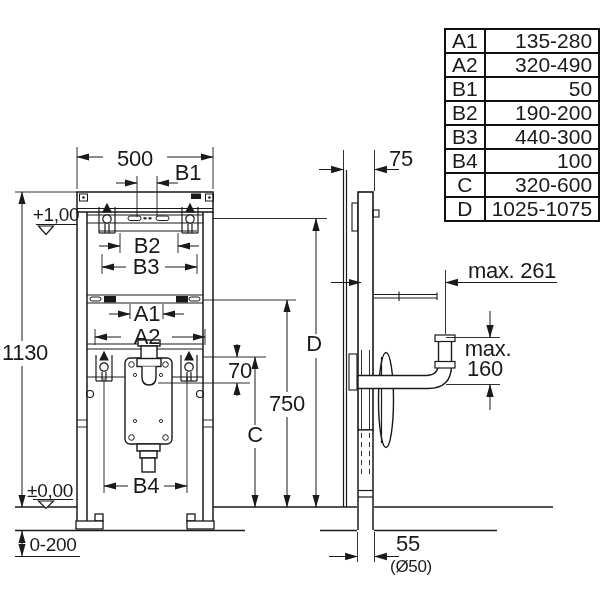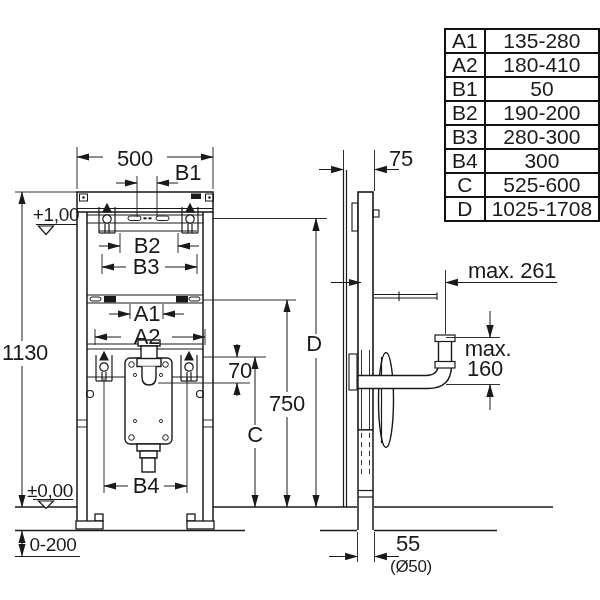--- a/index.html
+++ b/index.html
@@ -8,21 +8,21 @@
   .stage svg{position:absolute;left:0;top:0;}
   svg text{font-family:"Liberation Sans",sans-serif;fill:#1a1a1a;letter-spacing:-0.3px;}
   .dim{font-size:22px;}
   .dim-small{font-size:19px;}
   .dim-tiny{font-size:17px;}
   table.spec{position:absolute;left:444px;top:28px;border-collapse:collapse;
              background:#fff;table-layout:fixed;}
   table.spec td{border:2px solid #111;height:22px;padding:0 6px;font-size:21px;
                 line-height:22px;white-space:nowrap;}
   td.k{width:30px;text-align:center;}
-  td.v{width:96px;text-align:center;}
+  td.v{width:96px;text-align:right;}
 </style>
 </head>
 <body>
 
 <div class="stage">
 
 <svg width="600" height="600" viewBox="0 0 600 600">
   <defs>
     <marker id="ah" viewBox="0 0 12 8" refX="11.5" refY="4" markerWidth="13" markerHeight="9" orient="auto-start-reverse" markerUnits="userSpaceOnUse">
       <path d="M12,4 L0,0.6 L0,7.4 Z" fill="#1a1a1a"></path>
@@ -324,42 +324,42 @@
 </svg>
 
 <table class="spec">
   <tbody>
     <tr>
       <td class="k">A1</td>
       <td class="v">135-280</td>
     </tr>
     <tr>
       <td class="k">A2</td>
-      <td class="v">180-410</td>
+      <td class="v">320-490</td>
     </tr>
     <tr>
       <td class="k">B1</td>
       <td class="v">50</td>
     </tr>
     <tr>
       <td class="k">B2</td>
       <td class="v">190-200</td>
     </tr>
     <tr>
       <td class="k">B3</td>
-      <td class="v">280-300</td>
+      <td class="v">440-300</td>
     </tr>
     <tr>
       <td class="k">B4</td>
-      <td class="v">300</td>
+      <td class="v">100</td>
     </tr>
     <tr>
       <td class="k">C</td>
-      <td class="v">525-600</td>
+      <td class="v">320-600</td>
     </tr>
     <tr>
       <td class="k">D</td>
-      <td class="v">1025-1708</td>
+      <td class="v">1025-1075</td>
     </tr>
   </tbody>
 </table>
 
 </div>
 
 </body></html>

